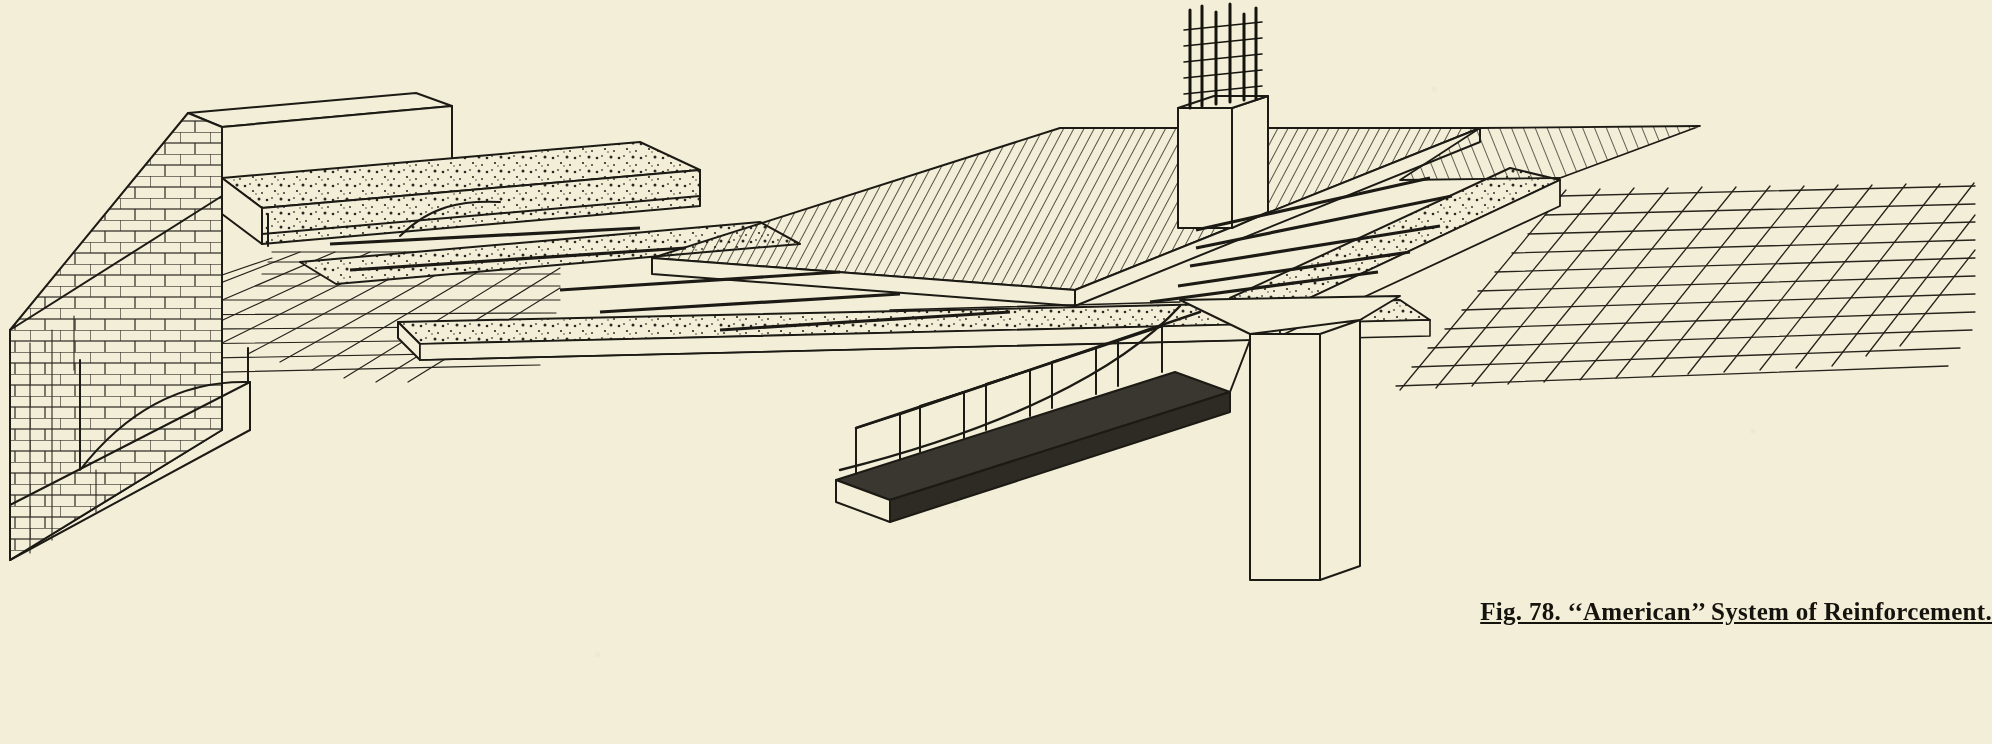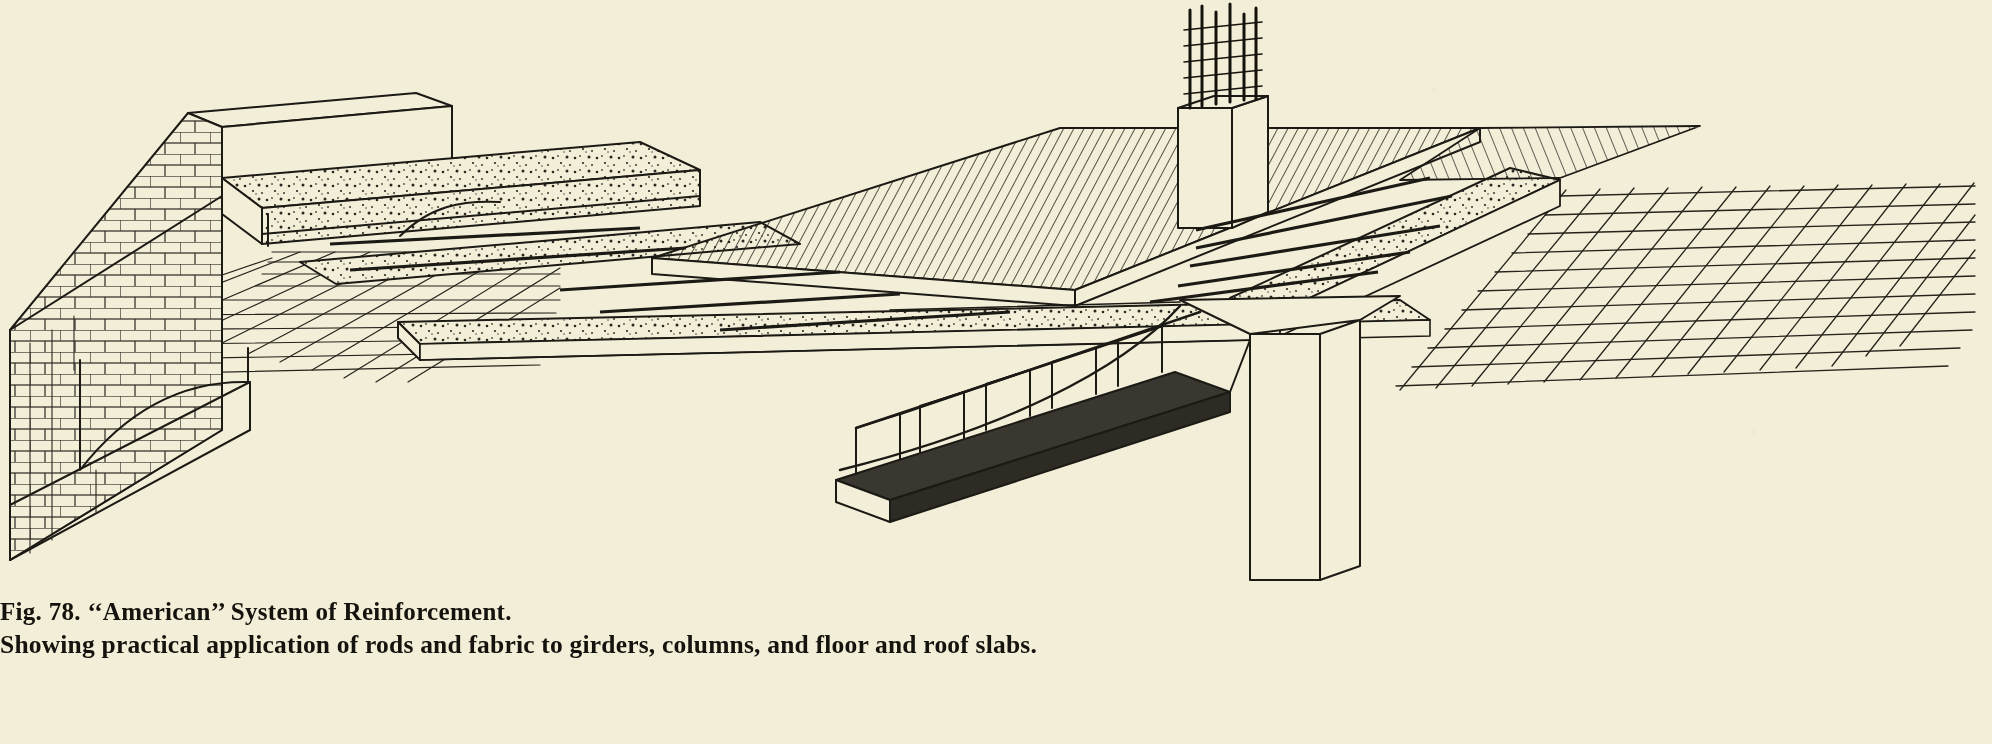--- a/index.html
+++ b/index.html
@@ -39,21 +39,22 @@
     left: 0;
     top: 0;
     width: 1992px;
     height: 620px;
   }
   #caption-block {
     position: absolute;
     left: 0;
     top: 596px;
     width: 1992px;
-    text-align: left;
+    text-align: right;
+    text-decoration: underline;
   }
   .caption-line-1 {
     font-size: 25px;
     font-weight: bold;
     letter-spacing: 0.3px;
     margin: 0;
     line-height: 32px;
   }
   .caption-line-2 {
     font-size: 25.5px;
@@ -296,16 +297,15 @@
       <g stroke="#1c1a14" stroke-width="1.6">
         <line x1="420" y1="360" x2="1250" y2="340"></line>
         <line x1="890" y1="310" x2="1180" y2="302"></line>
       </g>
 
     </g>
   </svg>
 
   <div id="caption-block">
     <p class="caption-line-1">Fig. 78.  ‘‘American’’ System of Reinforcement.</p>
-    <p class="caption-line-2">Showing practical application of rods and fabric to girders, columns, and floor  and roof slabs.</p>
   </div>
 
 </div>
 
 </body></html>

